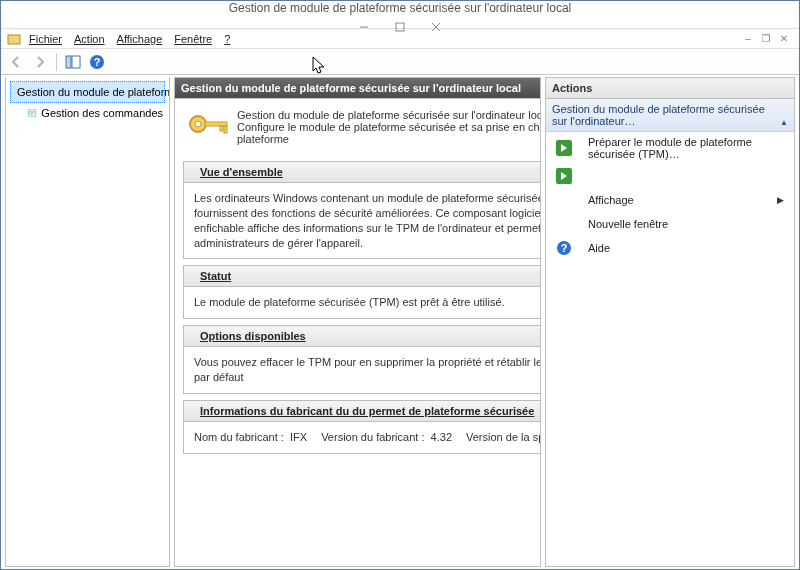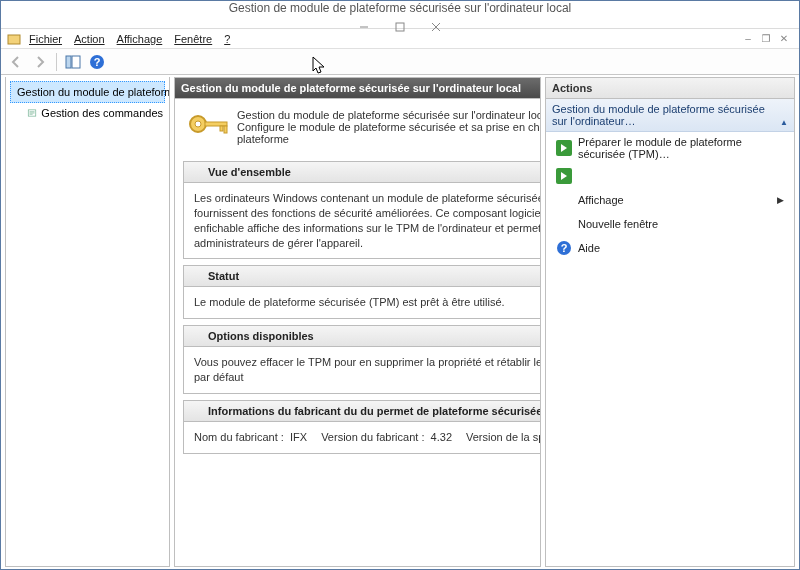--- a/index.html
+++ b/index.html
@@ -35,28 +35,28 @@
   .tree-indent { width: 18px; }
   .tree-icon { width: 16px; height: 16px; }
   
   .center { flex: 1; margin: 2px 0; min-width: 0; }
   .center-header { background: linear-gradient(#6c6c6c,#4a4a4a); color: #fff; height: 22px; display: flex; align-items: center; padding: 0 6px; font-size: 11px; font-weight: 600; border: 1px solid #bfbfbf; }
   .center .pane-body { overflow: scroll; }
   .center-inner { padding: 6px 8px 8px 8px; min-width: 440px; }
   .intro { display: flex; align-items: flex-start; gap: 8px; font-size: 11px; color: #333; padding: 4px 4px 10px 4px; }
   .intro .key { width: 42px; height: 30px; flex: none; }
   .section { border: 1px solid #bcbcbc; margin-top: 6px; font-size: 11px; }
-  .section-h { background: linear-gradient(#f5f5f5,#e4e4e4); padding: 4px 24px; font-weight: bold; color: #222; border-bottom: 1px solid #bcbcbc; }
+  .section-h { background: linear-gradient(#f5f5f5,#e4e4e4); padding: 4px 16px; font-weight: bold; color: #222; border-bottom: 1px solid #bcbcbc; text-decoration: underline; }
   .section-b { padding: 8px 10px; color: #333; line-height: 1.35; }
   .mfg { display: flex; gap: 14px; white-space: nowrap; }
   
   .right { width: 250px; margin: 2px 4px 2px 0; }
   .right .pane-body { font-size: 11px; }
   .actions-group-h { background: linear-gradient(#eef3fa,#dbe6f4); padding: 4px 6px; font-size: 11px; color: #1b3e70; border-bottom: 1px solid #c3d2e6; display: flex; align-items: flex-end; justify-content: space-between; cursor: pointer; }
-  .action-item { display: flex; align-items: center; gap: 6px; padding: 4px 10px; cursor: pointer; color: #222; }
+  .action-item { display: flex; align-items: center; gap: 16px; padding: 4px 10px; cursor: pointer; color: #222; }
   .action-item .aicon { width: 16px; height: 16px; flex: none; }
   .action-item .arrow { margin-left: auto; font-size: 9px; color: #333; }
   .cursor { position: absolute; pointer-events: none; }
 </style>
 </head>
 <body>
 
 <div class="titlebar">
   <svg class="ticon" viewBox="0 0 16 16">
       <rect x="2" y="6" width="12" height="8" rx="1" fill="#d9a33c" stroke="#8a6a1e"></rect>

